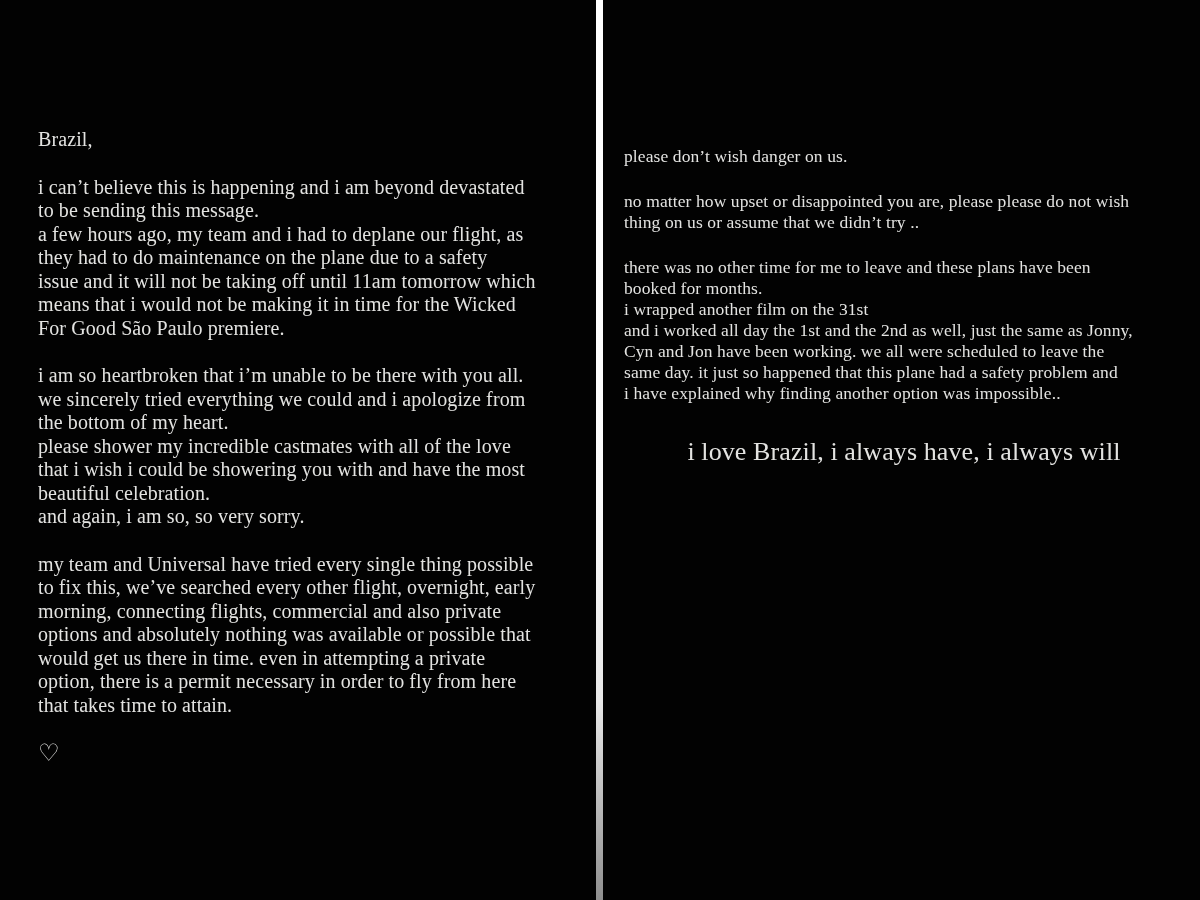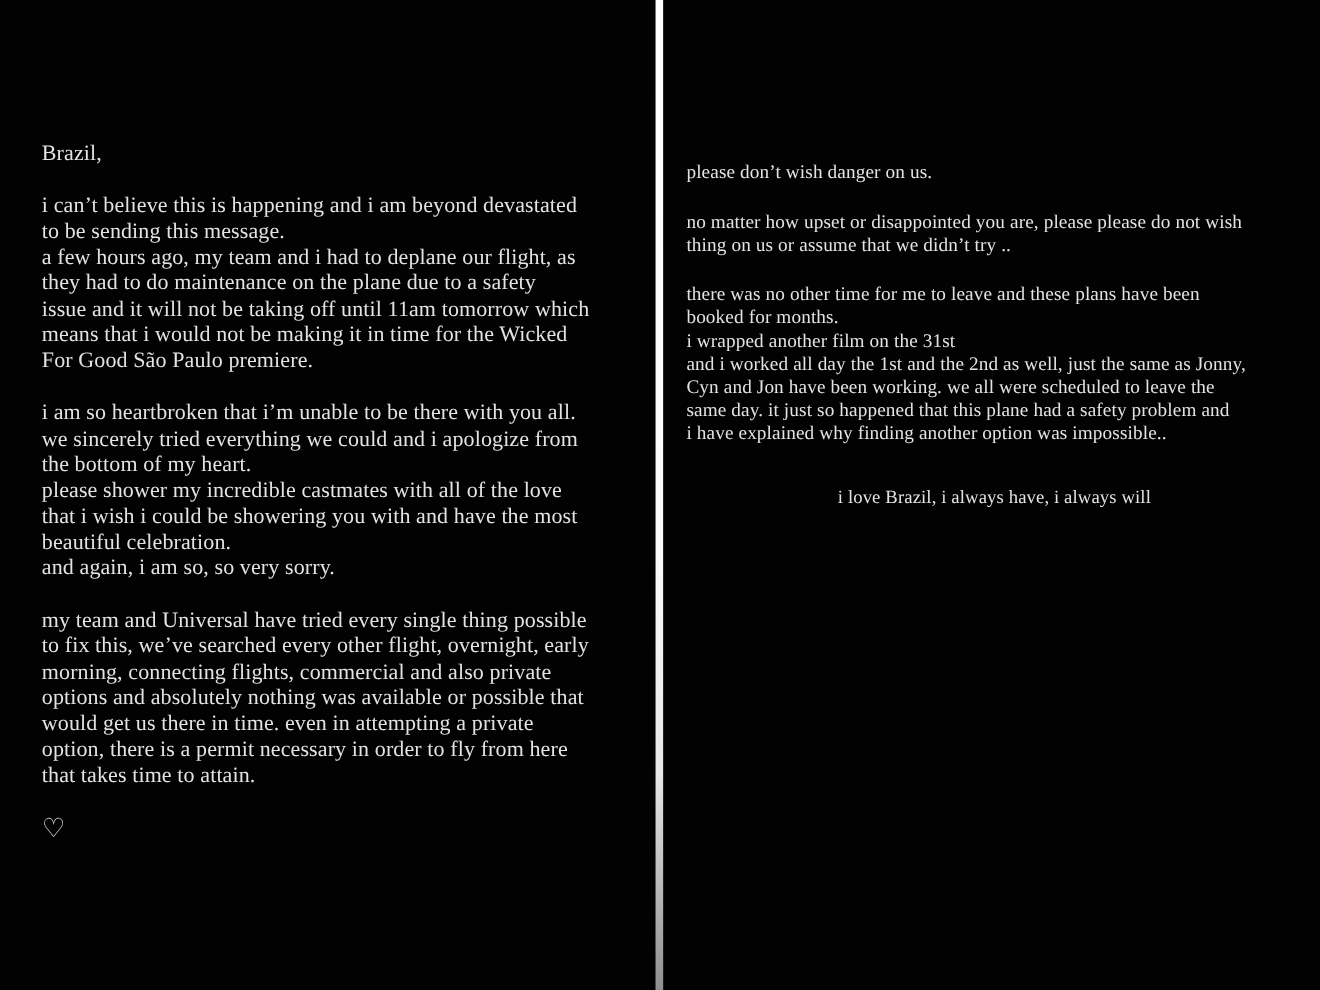--- a/index.html
+++ b/index.html
@@ -1,20 +1,20 @@
 <!DOCTYPE html>
 <html><head>
 <meta charset="utf-8">
 <style>
   html, body { margin: 0; padding: 0; background: #000; }
   #stage {
     position: relative;
     width: 1200px;
     height: 900px;
-    background: #404040;
+    background: #ef4444;
     overflow: hidden;
     font-family: "Liberation Serif", "DejaVu Serif", serif;
   }
   .panel {
     position: absolute;
     top: 0;
     height: 900px;
     background: #020202;
   }
   #panel-left  { left: 0;   width: 596px; }
@@ -57,21 +57,21 @@
     line-height: 21px;
     letter-spacing: 0.1px;
   }
   .right-text p { margin: 0 0 24px 0; white-space: pre-line; }
   .right-text p.indented { margin-top: 12px; padding-left: 14px; }
   .right-text p.farewell { margin-top: 28px; }
   .closing-line {
     margin-top: 36px;
     width: 560px;
     text-align: center;
-    font-size: 17px;
+    font-size: 26px;
     line-height: 24px;
     white-space: pre-line;
   }
 </style>
 </head>
 <body>
 
 <div id="stage">
 
   <div id="panel-left" class="panel">

